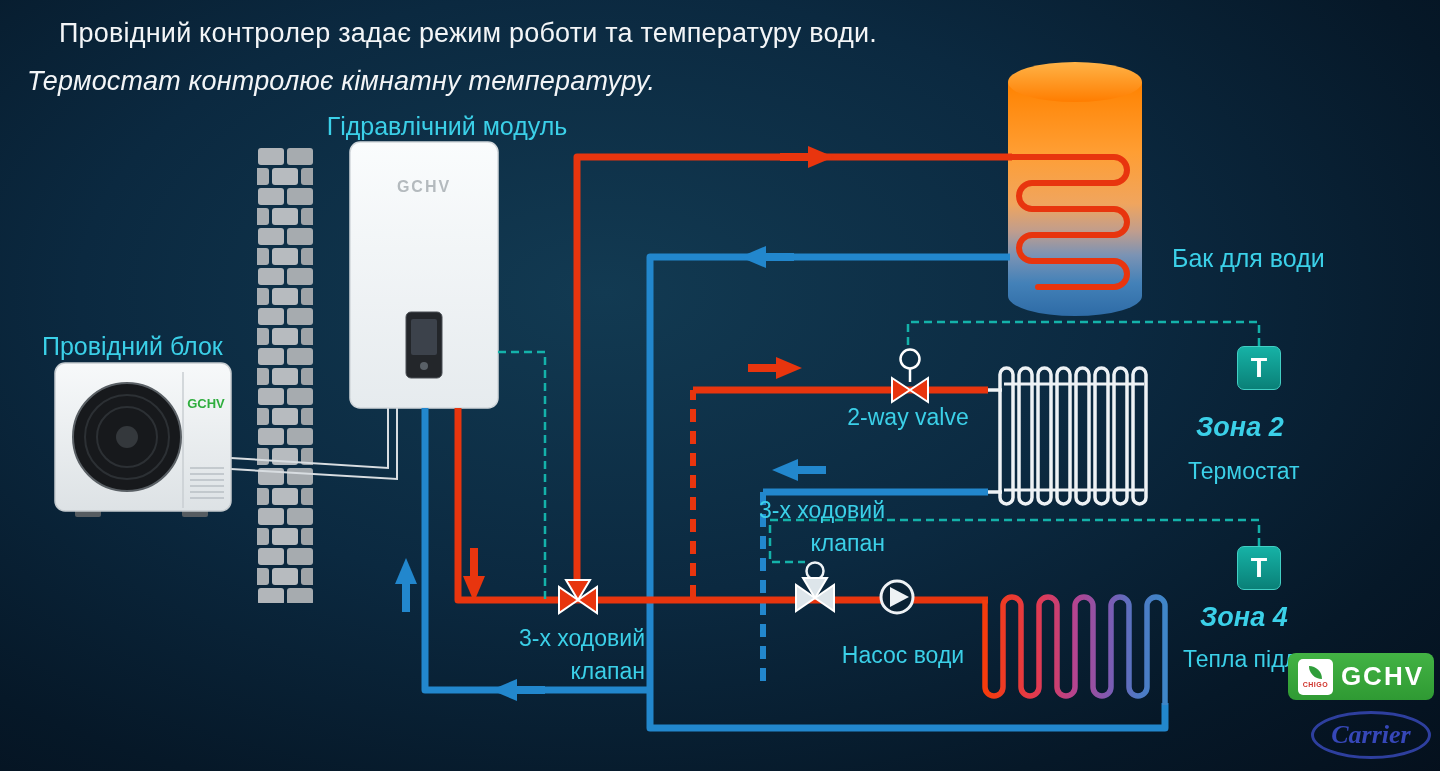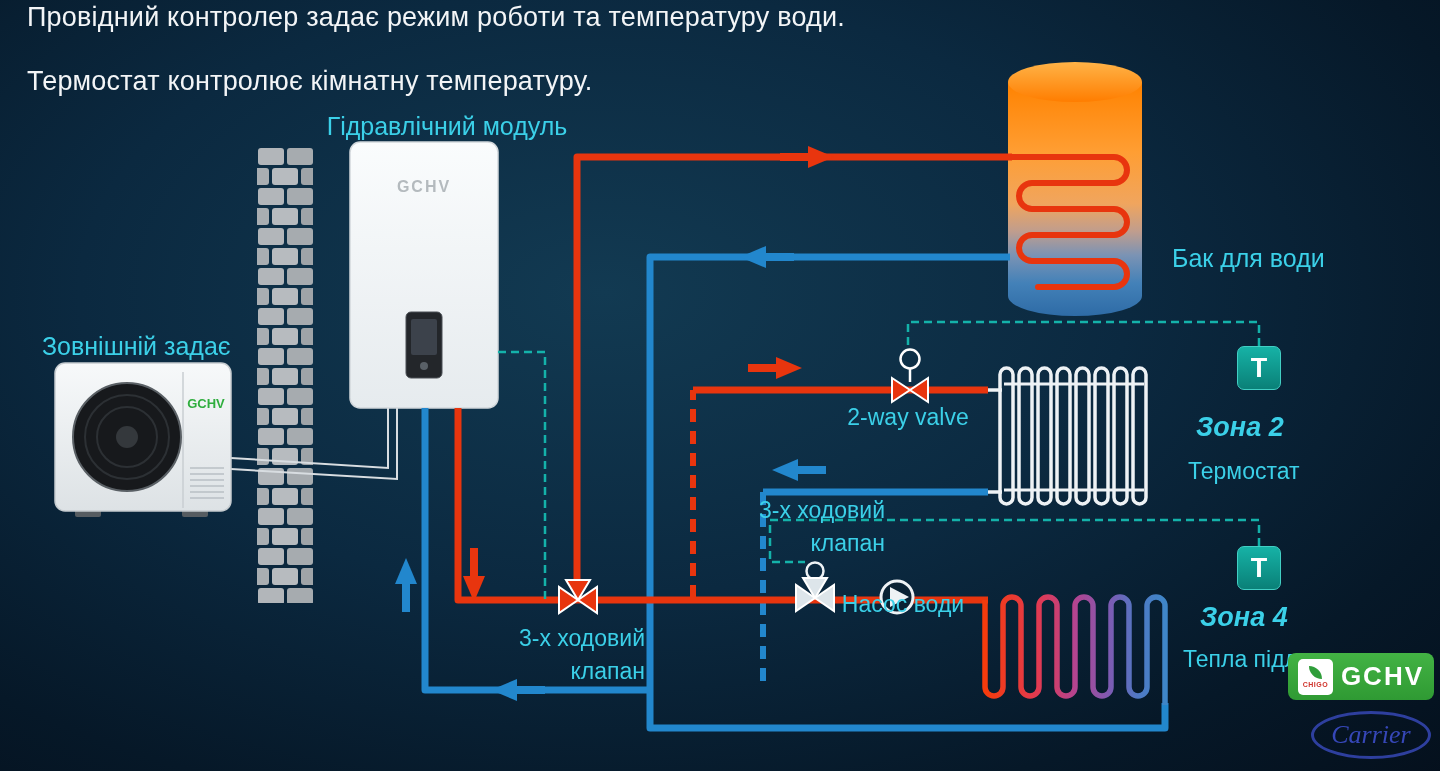--- a/index.html
+++ b/index.html
@@ -3,21 +3,21 @@
 <meta charset="utf-8">
 <style>
   * { margin:0; padding:0; box-sizing:border-box; }
   body { background:#04101c; font-family:"Liberation Sans",sans-serif; }
   .stage{
     position:relative; width:1440px; height:771px; overflow:hidden;
     background:radial-gradient(ellipse 1250px 720px at 42% 38%, #123a52 0%, #0b2940 42%, #061828 74%, #040e1a 100%);
   }
   .stage svg.diagram{ position:absolute; left:0; top:0; }
   .title{ position:absolute; left:27px; color:#f3f5f7; font-size:27px; letter-spacing:.2px; white-space:nowrap; }
-  .t1{ top:2px; } .t2{ top:66px; }
+  .t1{ top:18px;margin-left:32px; } .t2{ top:66px;font-style:italic; }
   .lbl{ position:absolute; color:#3bd0e8; font-size:23px; white-space:nowrap; }
   .lbl.c{ transform:translateX(-50%); text-align:right; }
   .lbl.big{ font-size:25px; }
   .lbl.b{ font-weight:bold; font-size:27px;font-style:italic; }
   .lbl .ln{ line-height:33px; }
   .tbox{
     position:absolute; width:44px; height:44px; border-radius:7px;
     background:linear-gradient(180deg,#16b2a6,#0a8077); border:1px solid #42cfc4;
     color:#fff; font-weight:bold; font-size:27px;
     display:flex; align-items:center; justify-content:center; z-index:3;
@@ -30,21 +30,21 @@
   .chigo-box{ width:36px; height:36px; background:#fff; border-radius:5px;
     display:flex; flex-direction:column; align-items:center; justify-content:center; }
   .leaf{ width:13px; height:13px; background:#2f9e3a; border-radius:0 100% 0 100%; }
   .chigo-text{ font-size:7px; font-weight:bold; color:#d0342c; letter-spacing:.5px; margin-top:2px; }
   .gchv-text{ flex:1; text-align:center; color:#fff; font-weight:bold; font-size:26px; letter-spacing:2px; }
   .carrier-logo{
     position:absolute; left:1311px; top:711px; width:120px; height:48px; z-index:5;
     border:3px solid #2e3f9e; border-radius:50%;
     display:flex; align-items:center; justify-content:center;
   }
-  .carrier-text{ color:#3647b8; font-family:"Liberation Serif",serif; font-style:italic; font-weight:normal; font-size:26px; }
+  .carrier-text{ color:#3647b8; font-family:"Liberation Serif",serif; font-style:italic; font-weight:bold; font-size:26px; }
   svg text{ font-family:"Liberation Sans",sans-serif; }
 </style>
 </head>
 <body>
 
 <div class="stage">
 
   <svg class="diagram" width="1440" height="771" viewBox="0 0 1440 771">
     <defs>
       <pattern id="brickPat" x="257" y="147" width="58" height="40" patternUnits="userSpaceOnUse">
@@ -222,30 +222,30 @@
       <path d="M498 352 H545 V600"></path>
       <path d="M1259 346 V322 H908 V348"></path>
       <path d="M1259 546 V520 H770 V562 H805"></path>
     </g>
   </svg>
 
   <div class="title t1">Провідний контролер задає режим роботи та температуру води.</div>
   <div class="title t2">Термостат контролює кімнатну температуру.</div>
 
   <div class="lbl c big" style="left:447px;top:112px">Гідравлічний модуль</div>
-  <div class="lbl big" style="left:42px;top:332px">Зовнішній задає</div>
+  <div class="lbl big" style="left:42px;top:332px">Провідний блок</div>
   <div class="lbl big" style="left:1172px;top:244px">Бак для води</div>
   <div class="lbl c" style="left:908px;top:404px">2-way valve</div>
   <div class="lbl b" style="left:1196px;top:412px">Зона 2</div>
   <div class="lbl" style="left:1188px;top:458px">Термостат</div>
   <div class="lbl c" style="left:822px;top:494px">
     <div class="ln">3-х ходовий</div>
     <div class="ln">клапан</div>
   </div>
-  <div class="lbl c" style="left:903px;top:591px">Насос води</div>
+  <div class="lbl c" style="left:903px;top:642px">Насос води</div>
   <div class="lbl c" style="left:582px;top:622px">
     <div class="ln">3-х ходовий</div>
     <div class="ln">клапан</div>
   </div>
   <div class="lbl b" style="left:1200px;top:602px">Зона 4</div>
   <div class="lbl" style="left:1183px;top:646px">Тепла підлога</div>
 
   <div class="tbox" style="left:1237px;top:346px">T</div>
   <div class="tbox" style="left:1237px;top:546px">T</div>
 

